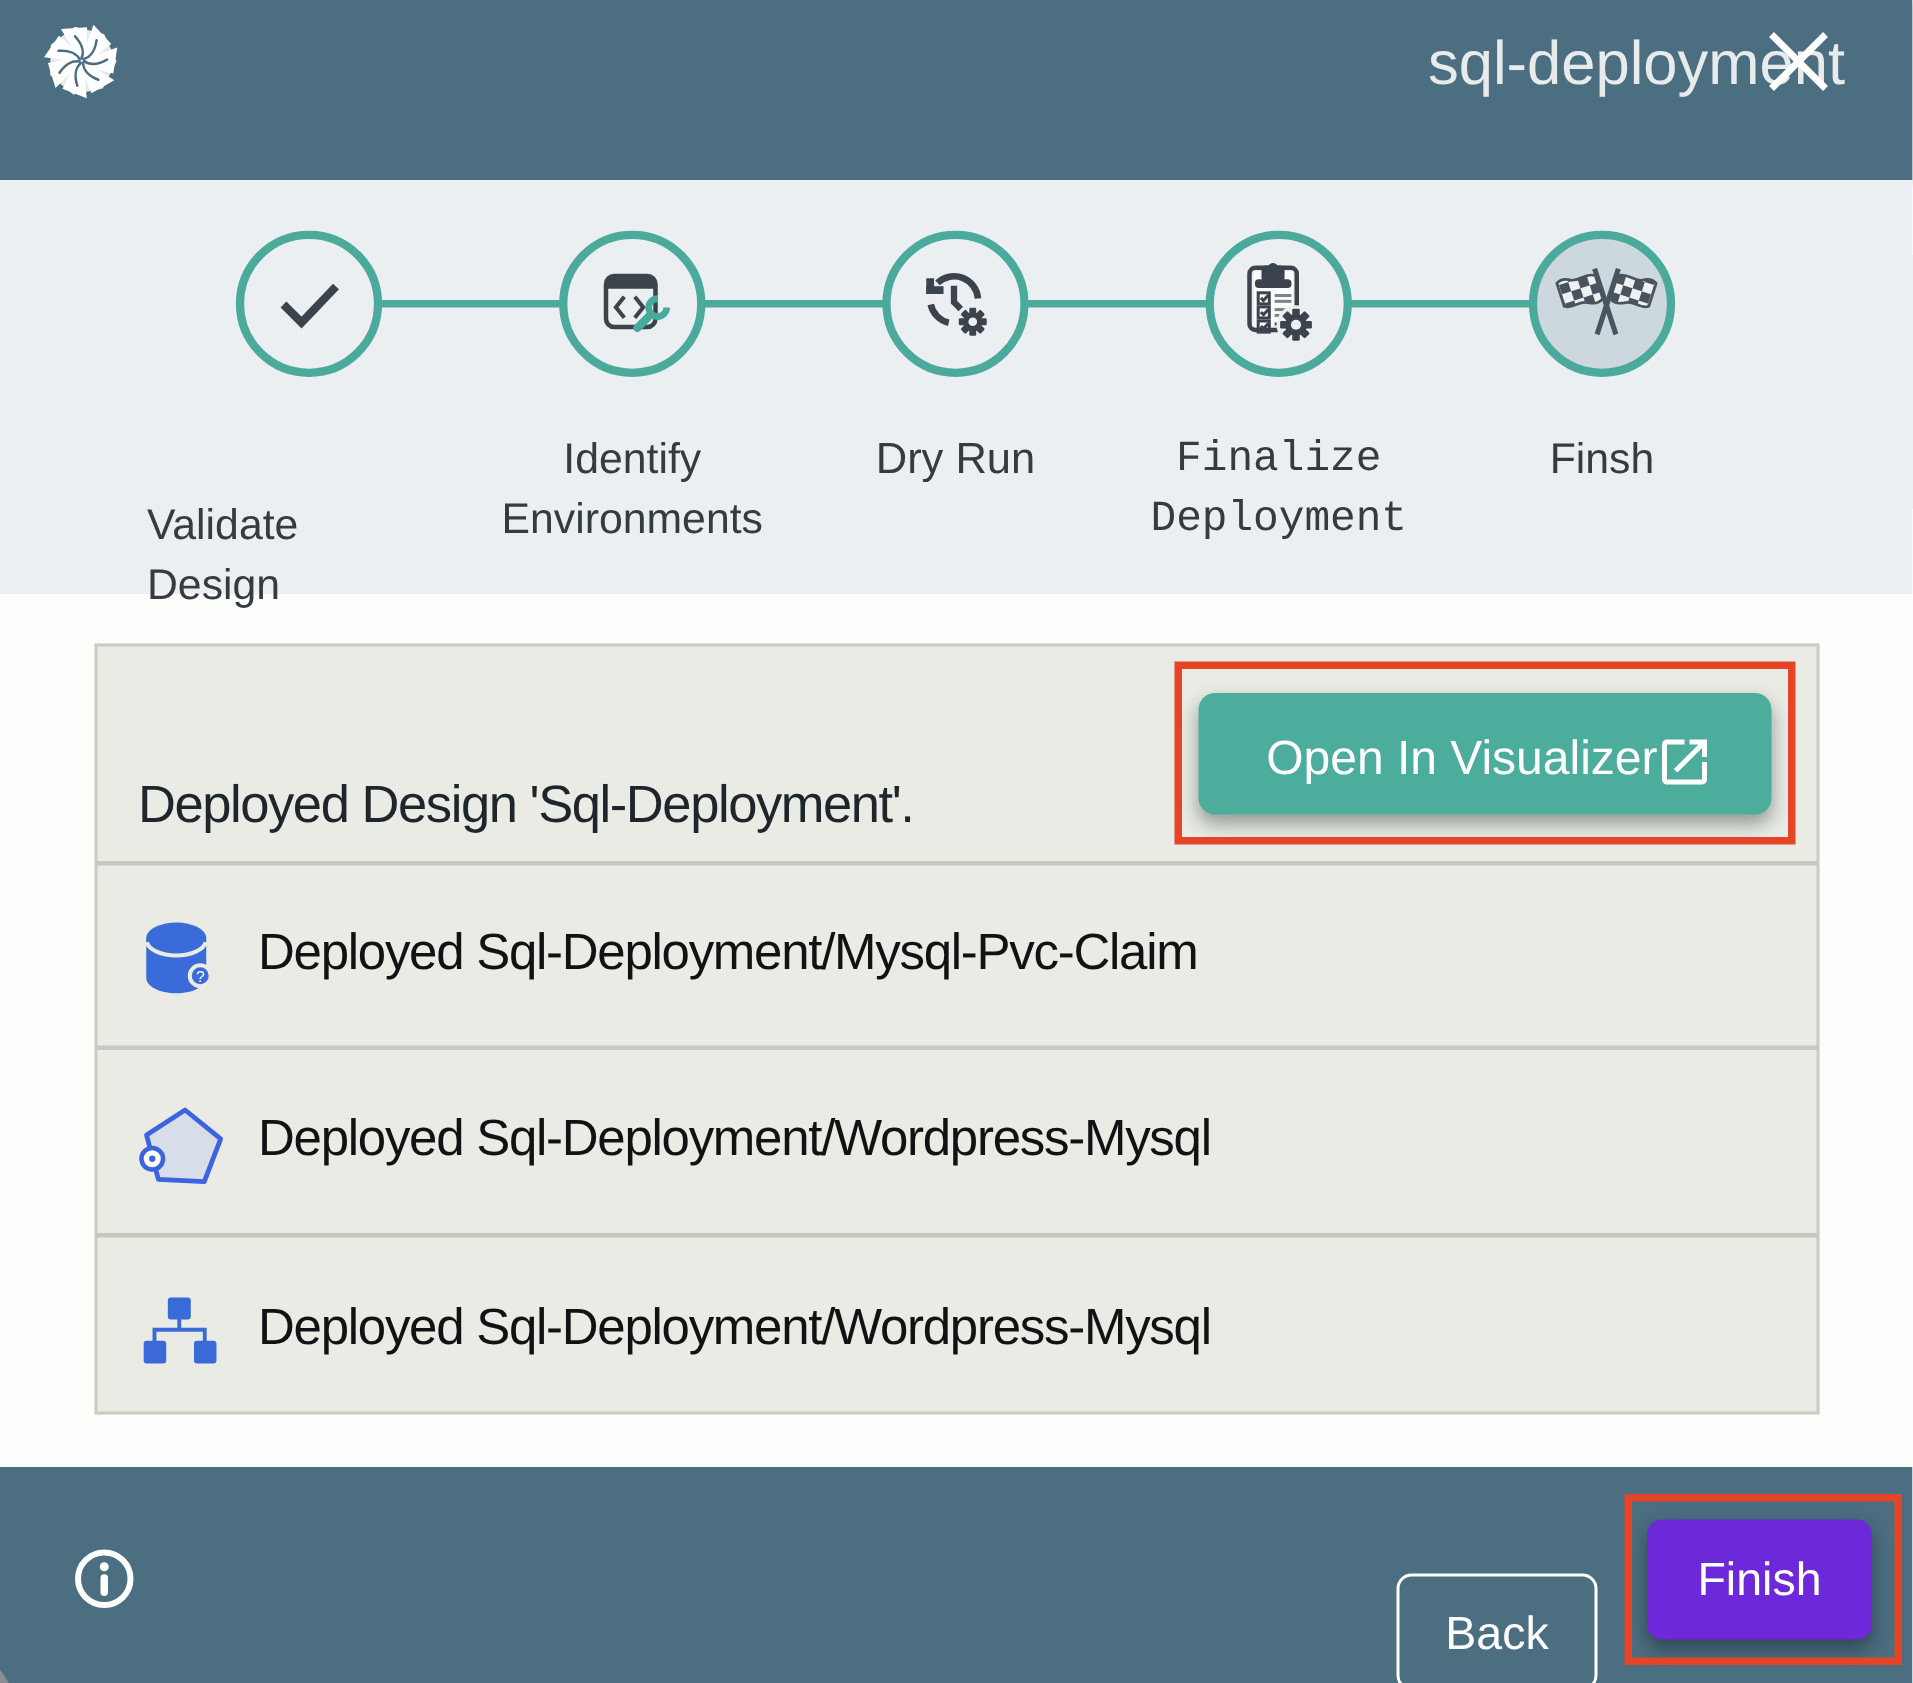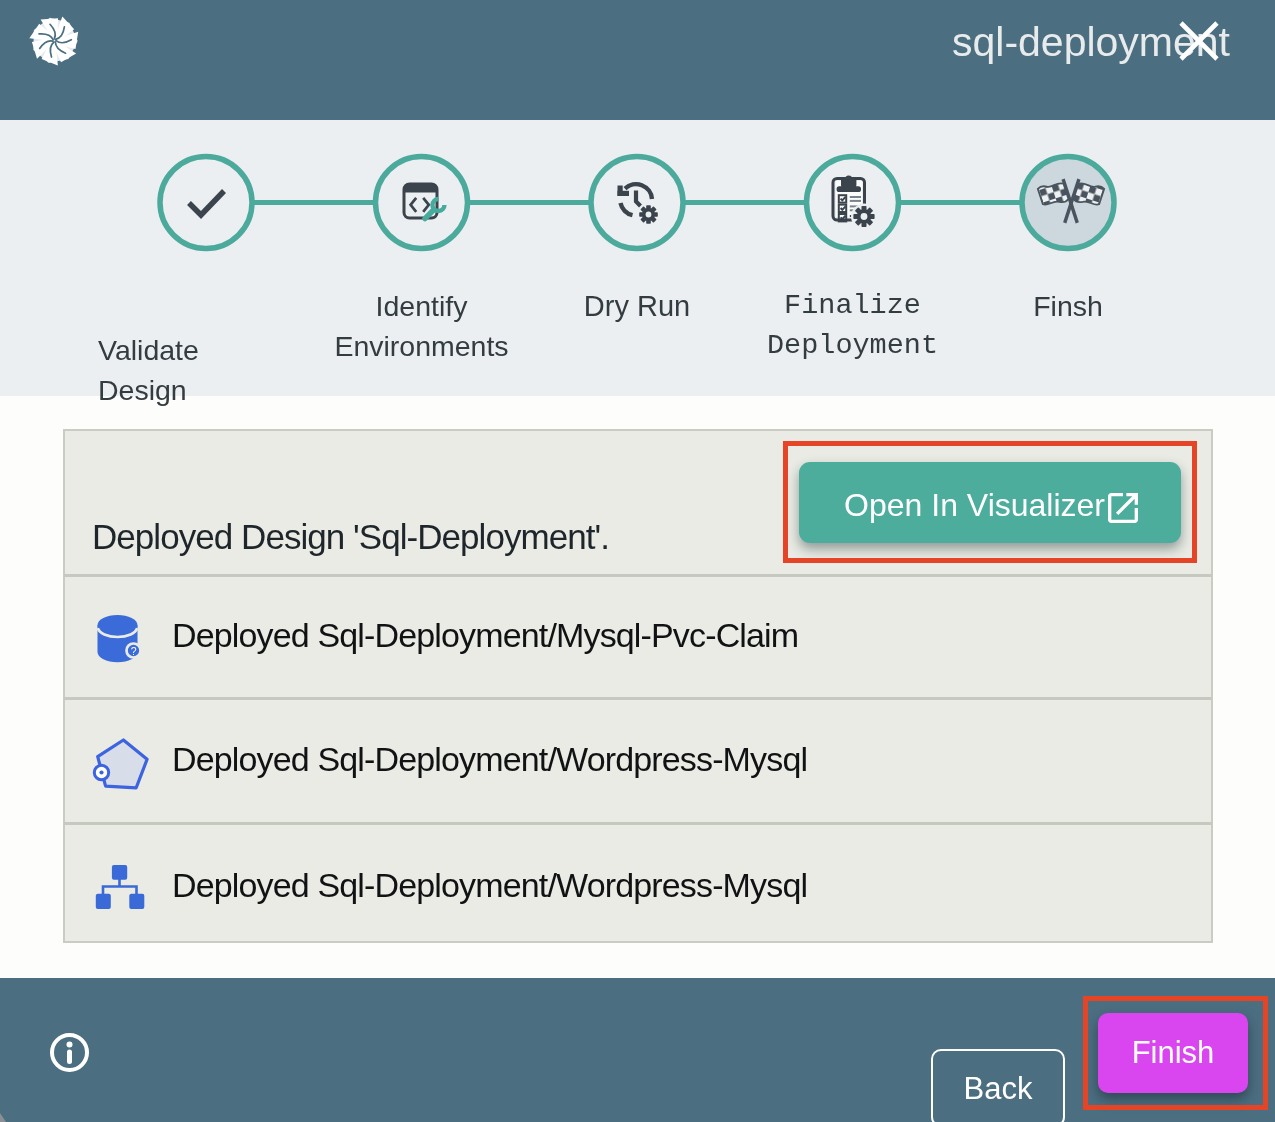--- a/index.html
+++ b/index.html
@@ -214,16 +214,16 @@
 <div class="abs" style="left:172px;top:866px;font-size:34px;letter-spacing:-0.85px;color:#101214;">Deployed Sql-Deployment/Wordpress-Mysql</div>
 
 <div class="abs" style="left:0;top:978px;width:1275px;height:144px;background:#4c6e81;"></div>
 <svg class="abs" style="left:49px;top:1032px;" width="41" height="41" viewBox="0 0 41 41">
   <circle cx="20.5" cy="20.5" r="17.5" fill="none" stroke="#ffffff" stroke-width="4"></circle>
   <circle cx="20.5" cy="12.5" r="3" fill="#ffffff"></circle>
   <rect x="18" y="17.5" width="5" height="14.5" rx="2.5" fill="#ffffff"></rect>
 </svg>
 
 <div class="abs" style="left:931px;top:1049px;width:134px;height:78px;border:2px solid #ffffff;border-radius:10px;color:#ffffff;font-size:31px;line-height:75px;text-align:center;">Back</div>
-<div class="abs" style="left:1098px;top:1013px;width:150px;height:80px;background:#d946ef;border-radius:10px;box-shadow:0 6px 12px rgba(20,35,40,0.5);color:#ffffff;font-size:31px;line-height:80px;text-align:center;">Finish</div>
+<div class="abs" style="left:1098px;top:1013px;width:150px;height:80px;background:#6d28d9;border-radius:10px;box-shadow:0 6px 12px rgba(20,35,40,0.5);color:#ffffff;font-size:31px;line-height:80px;text-align:center;">Finish</div>
 <div class="abs" style="left:1083px;top:996px;width:185px;height:114px;border:5px solid #e64426;"></div>
 
 <div class="abs" style="left:0;top:1113px;width:0;height:0;border-left:6px solid #8a8f93;border-top:9px solid transparent;"></div>
 
 </body></html>

